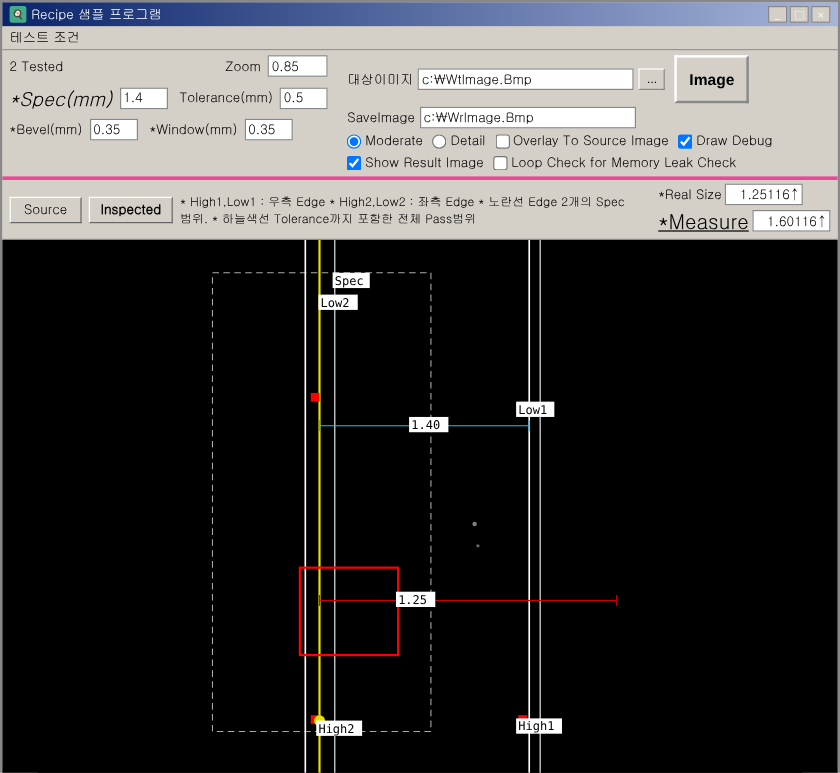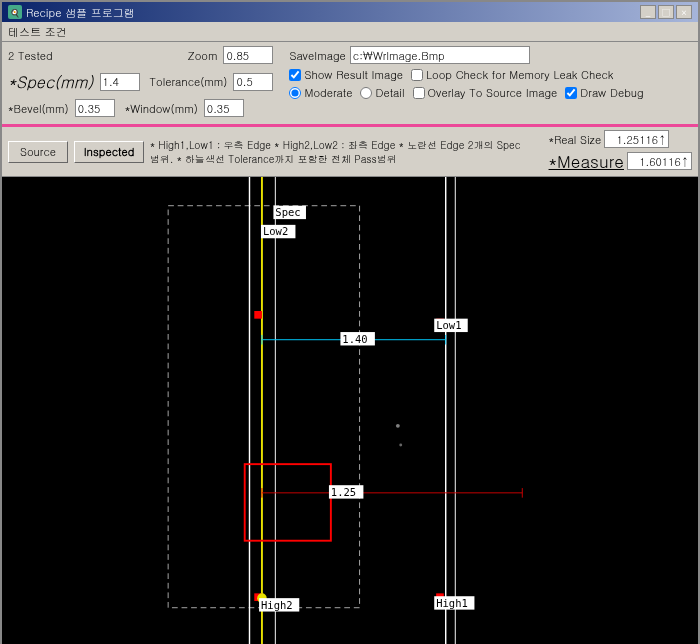--- a/index.html
+++ b/index.html
@@ -127,49 +127,55 @@
         <div class="row">
           <span style="font-size:11px;">*Bevel(mm)</span>
           <input type="text" style="width: 40px;" value="0.35">
           <span style="font-size:11px; margin-left:4px;">*Window(mm)</span>
           <input type="text" style="width: 40px;" value="0.35">
         </div>
       </div>
 
       <div style="display:flex; flex-direction:column; gap:3px; margin-left:8px;">
         <div style="display:flex; align-items:center; gap:4px;">
+          <span style="font-size:11px; white-space:nowrap;">대상이미지</span>
+          <input type="text" style="width: 180px;" value="c:\Wtlmage.Bmp">
+          <button class="browse-btn" style="width:22px; height:18px; font-size:10px;">...</button>
+          <button class="big-btn" style="height:40px; margin-left:4px;">Image</button>
+        </div>
+        <div style="display:flex; align-items:center; gap:4px;">
           <span style="font-size:11px; white-space:nowrap;">SaveImage</span>
           <input type="text" style="width: 180px;" value="c:\Wrlmage.Bmp">
         </div>
         <div style="display:flex; align-items:center; gap:8px;">
           <label class="checkbox-label">
+            <input type="radio" name="mode" checked="" style="">
+            <span>Moderate</span>
+          </label>
+          <label class="checkbox-label">
+            <input type="radio" name="mode" style="">
+            <span>Detail</span>
+          </label>
+          <label class="checkbox-label">
+            <input type="checkbox" style="">
+            <span>Overlay To Source Image</span>
+          </label>
+          <label class="checkbox-label">
+            <input type="checkbox" checked="" style="">
+            <span>Draw Debug</span>
+          </label>
+        </div>
+        <div style="display:flex; align-items:center; gap:8px;">
+          <label class="checkbox-label">
             <input type="checkbox" checked="" style="">
             <span>Show Result Image</span>
           </label>
           <label class="checkbox-label">
             <input type="checkbox" style="">
             <span>Loop Check for Memory Leak Check</span>
-          </label>
-        </div>
-        <div style="display:flex; align-items:center; gap:8px;">
-          <label class="checkbox-label">
-            <input type="radio" name="mode" checked="" style="">
-            <span>Moderate</span>
-          </label>
-          <label class="checkbox-label">
-            <input type="radio" name="mode" style="">
-            <span>Detail</span>
-          </label>
-          <label class="checkbox-label">
-            <input type="checkbox" style="">
-            <span>Overlay To Source Image</span>
-          </label>
-          <label class="checkbox-label">
-            <input type="checkbox" checked="" style="">
-            <span>Draw Debug</span>
           </label>
         </div>
       </div>
     </div>
 
     <div style="display:flex; align-items:center; padding:3px 6px; background:#d4d0c8; border-bottom:1px solid #888; gap:6px;">
       <button class="btn" style="width:60px;">Source</button>
       <button class="btn" style="width:70px; font-weight:bold;">Inspected</button>
       <span style="font-size:10px; flex:1;">* High1,Low1 : 우측 Edge  * High2,Low2 : 좌측 Edge  * 노란선 Edge 2개의 Spec 범위. * 하늘색선 Tolerance까지 포함한 전체 Pass범위</span>
       <div style="display:flex; flex-direction:column; gap:1px; margin-left:20px;">

